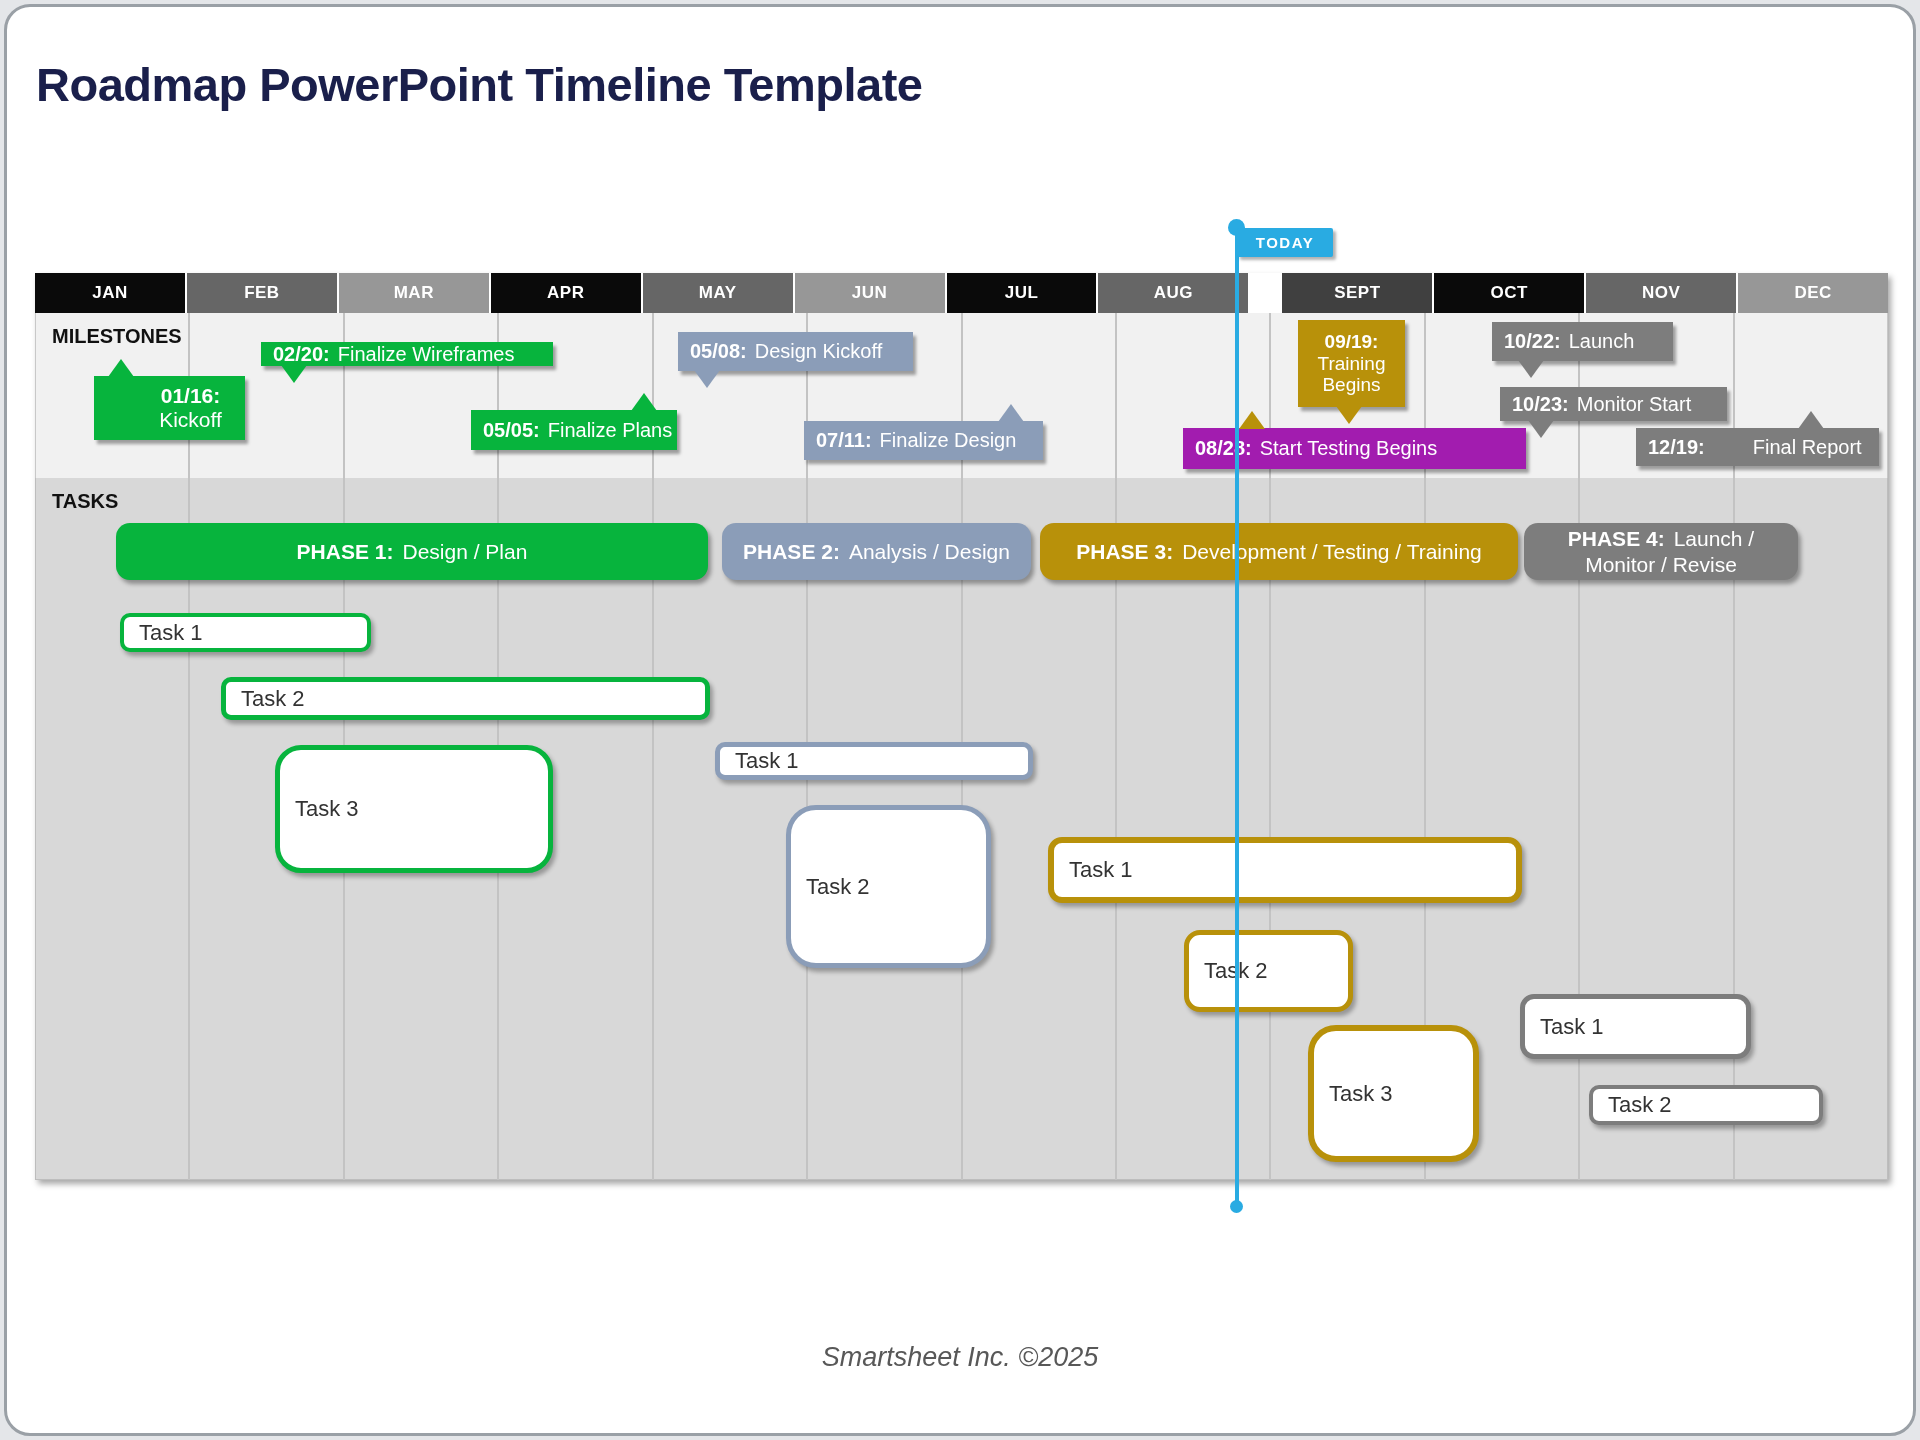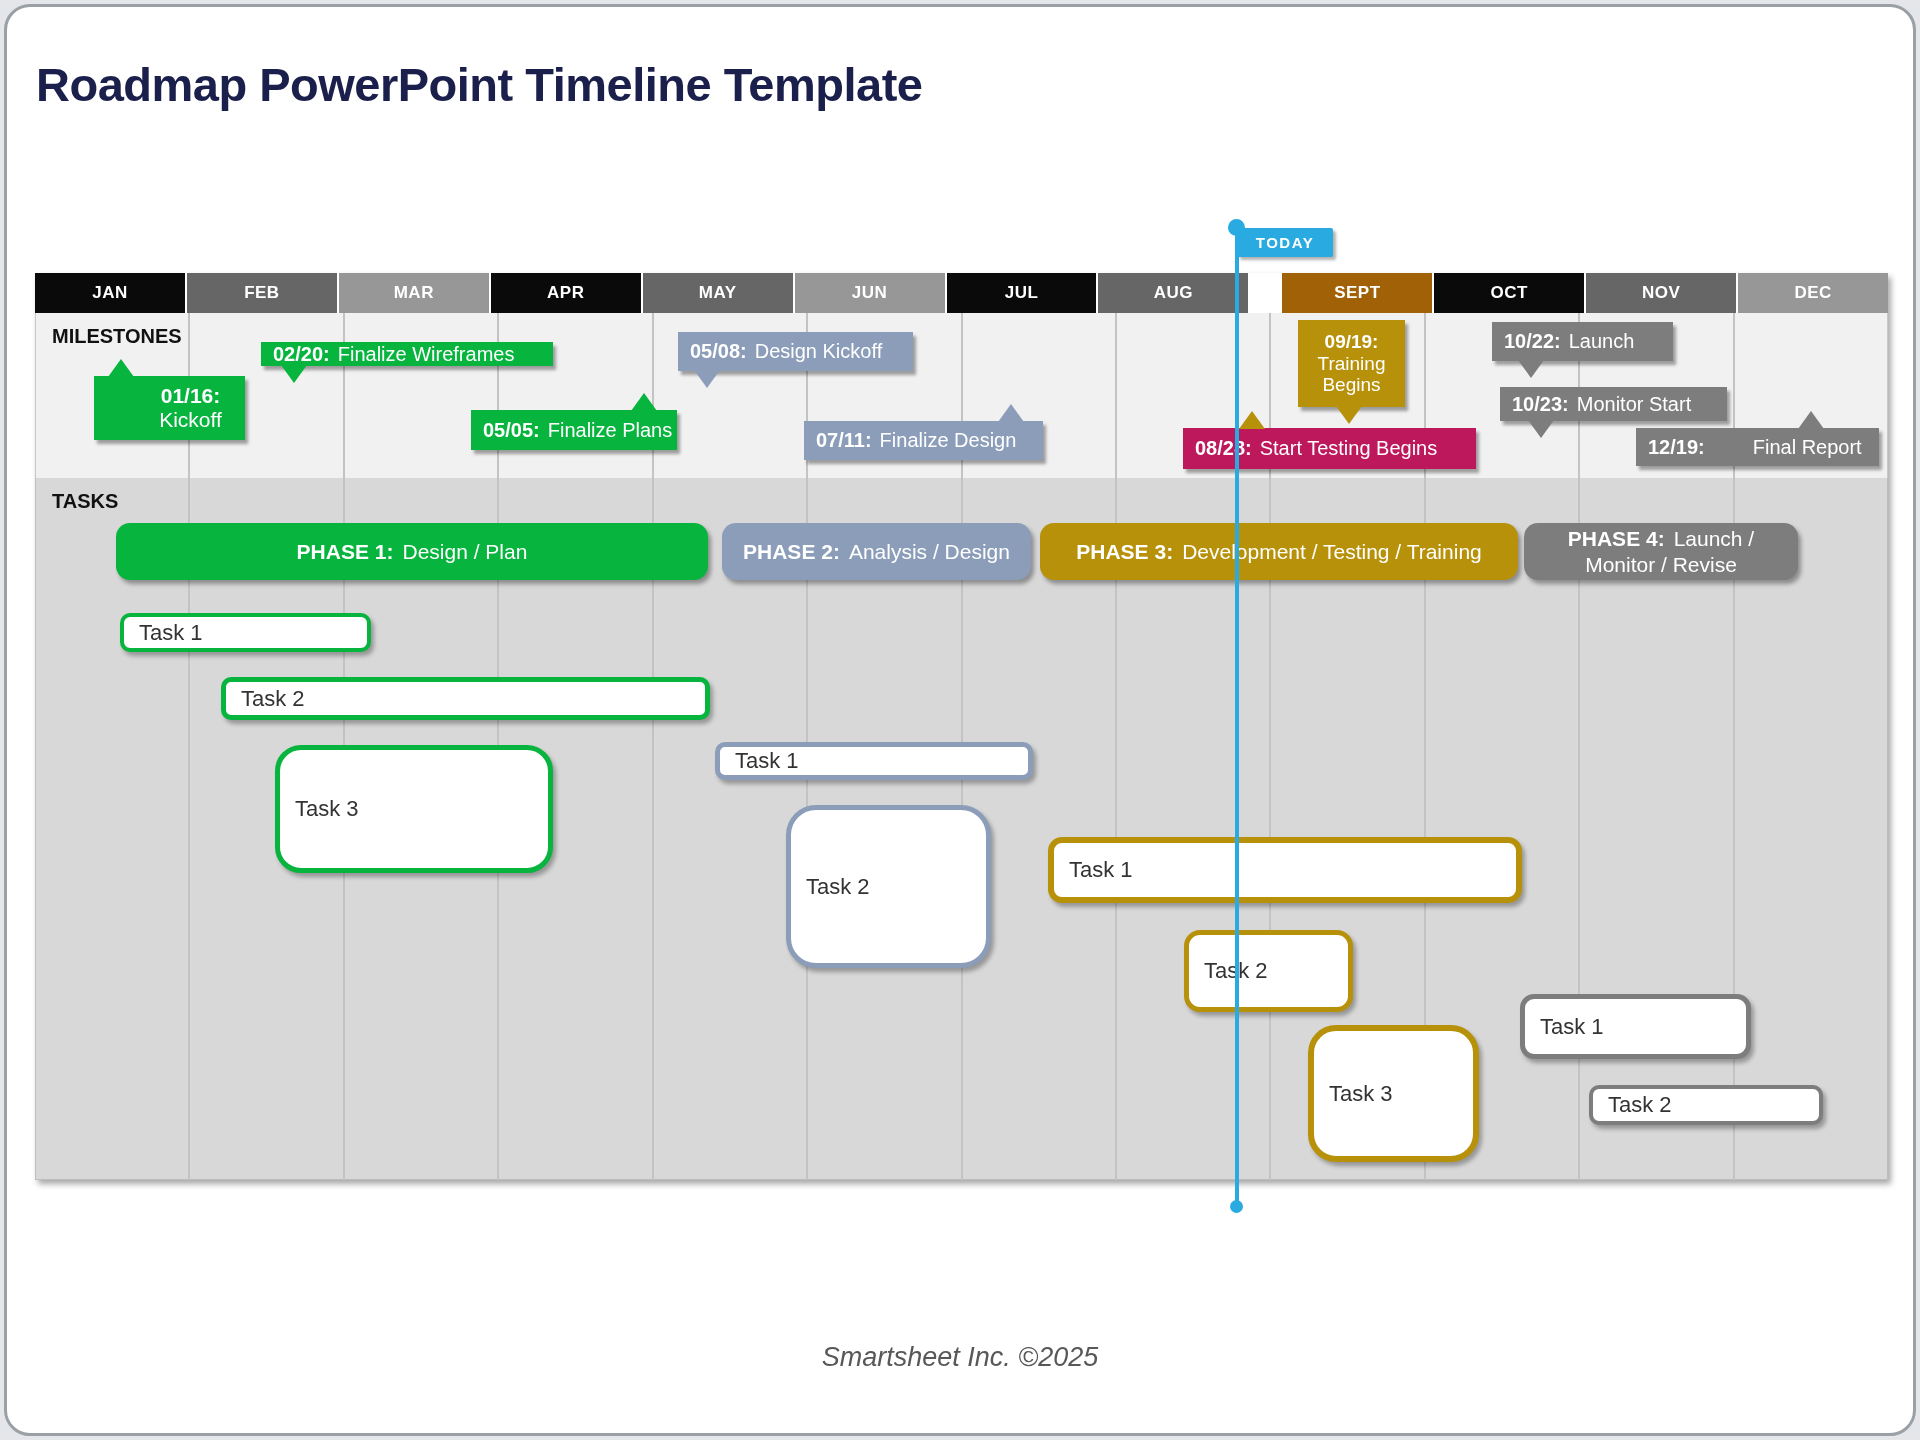--- a/index.html
+++ b/index.html
@@ -105,21 +105,21 @@
       </div>
       <div class="month-cell" style="background: rgb(151, 151, 151);">
         <span class="month-label">JUN</span>
       </div>
       <div class="month-cell" style="background: rgb(10, 10, 10);">
         <span class="month-label">JUL</span>
       </div>
       <div class="month-cell" style="background: rgb(102, 102, 102);">
         <span class="month-label">AUG</span>
       </div>
-      <div class="month-cell" style="background: #a16207; margin-left: 32px;">
+      <div class="month-cell" style="background: #404040; margin-left: 32px;">
         <span class="month-label">SEPT</span>
       </div>
       <div class="month-cell" style="background: rgb(10, 10, 10);">
         <span class="month-label">OCT</span>
       </div>
       <div class="month-cell" style="background: rgb(102, 102, 102);">
         <span class="month-label">NOV</span>
       </div>
       <div class="month-cell" style="background: rgb(151, 151, 151);">
         <span class="month-label">DEC</span>
@@ -169,21 +169,21 @@
       <div class="callout" style="left: 804px; top: 421px; width: 239px; height: 39px; background: rgb(139, 157, 184); font-size: 20px;">
         <span class="m-date">07/11:</span>
         <span class="m-label">Finalize Design</span>
         <div class="arrow up" style="left: 194px; border-bottom-color: rgb(139, 157, 184);"></div>
       </div>
       <div class="callout multi" style="left: 1298px; top: 320px; width: 107px; height: 87px; background: rgb(184, 145, 10); font-size: 19px;">
         <span class="m-date">09/19:</span>
         <span class="m-label">Training Begins</span>
         <div class="arrow down" style="left: 38px; border-top-color: rgb(184, 145, 10);"></div>
       </div>
-      <div class="callout" style="left: 1183px; top: 428px; width: 293px; height: 41px; background: #be185d; font-size: 20px;">
+      <div class="callout" style="left: 1183px; top: 428px; width: 343px; height: 41px; background: #a21caf; font-size: 20px;">
         <span class="m-date">08/28:</span>
         <span class="m-label">Start Testing Begins</span>
         <div class="arrow up" style="left: 56px; border-bottom-color: rgb(184, 145, 10);"></div>
       </div>
       <div class="callout" style="left: 1492px; top: 322px; width: 181px; height: 39px; background: rgb(125, 125, 125); font-size: 20px;">
         <span class="m-date">10/22:</span>
         <span class="m-label">Launch</span>
         <div class="arrow down" style="left: 26px; border-top-color: rgb(125, 125, 125);"></div>
       </div>
       <div class="callout" style="left: 1500px; top: 387px; width: 227px; height: 34px; background: rgb(125, 125, 125); font-size: 20px;">

